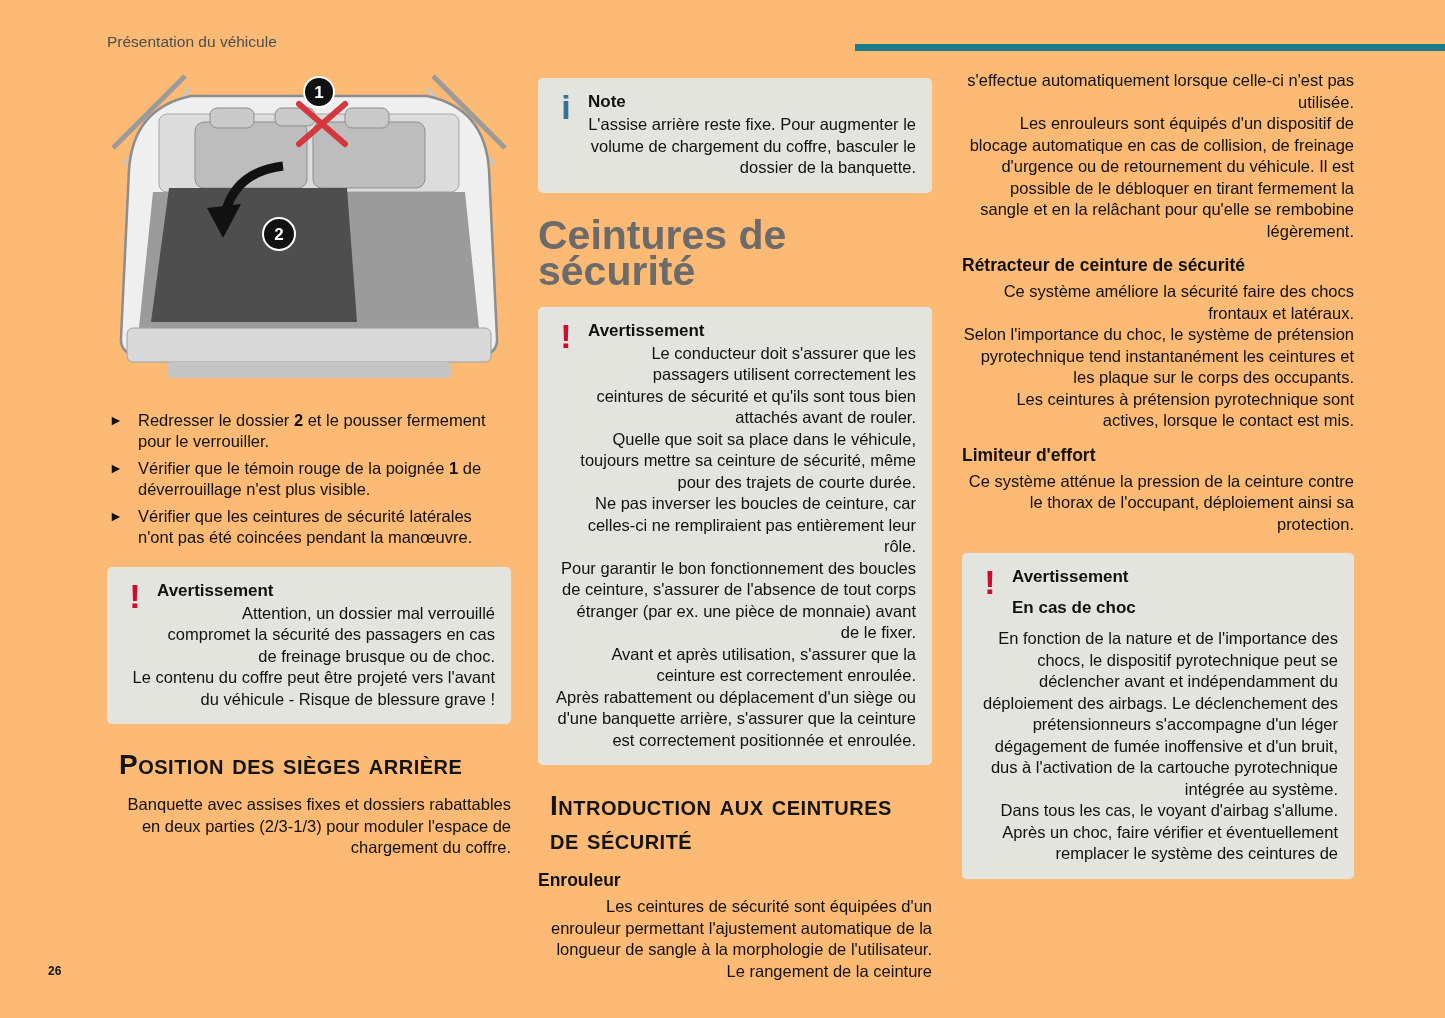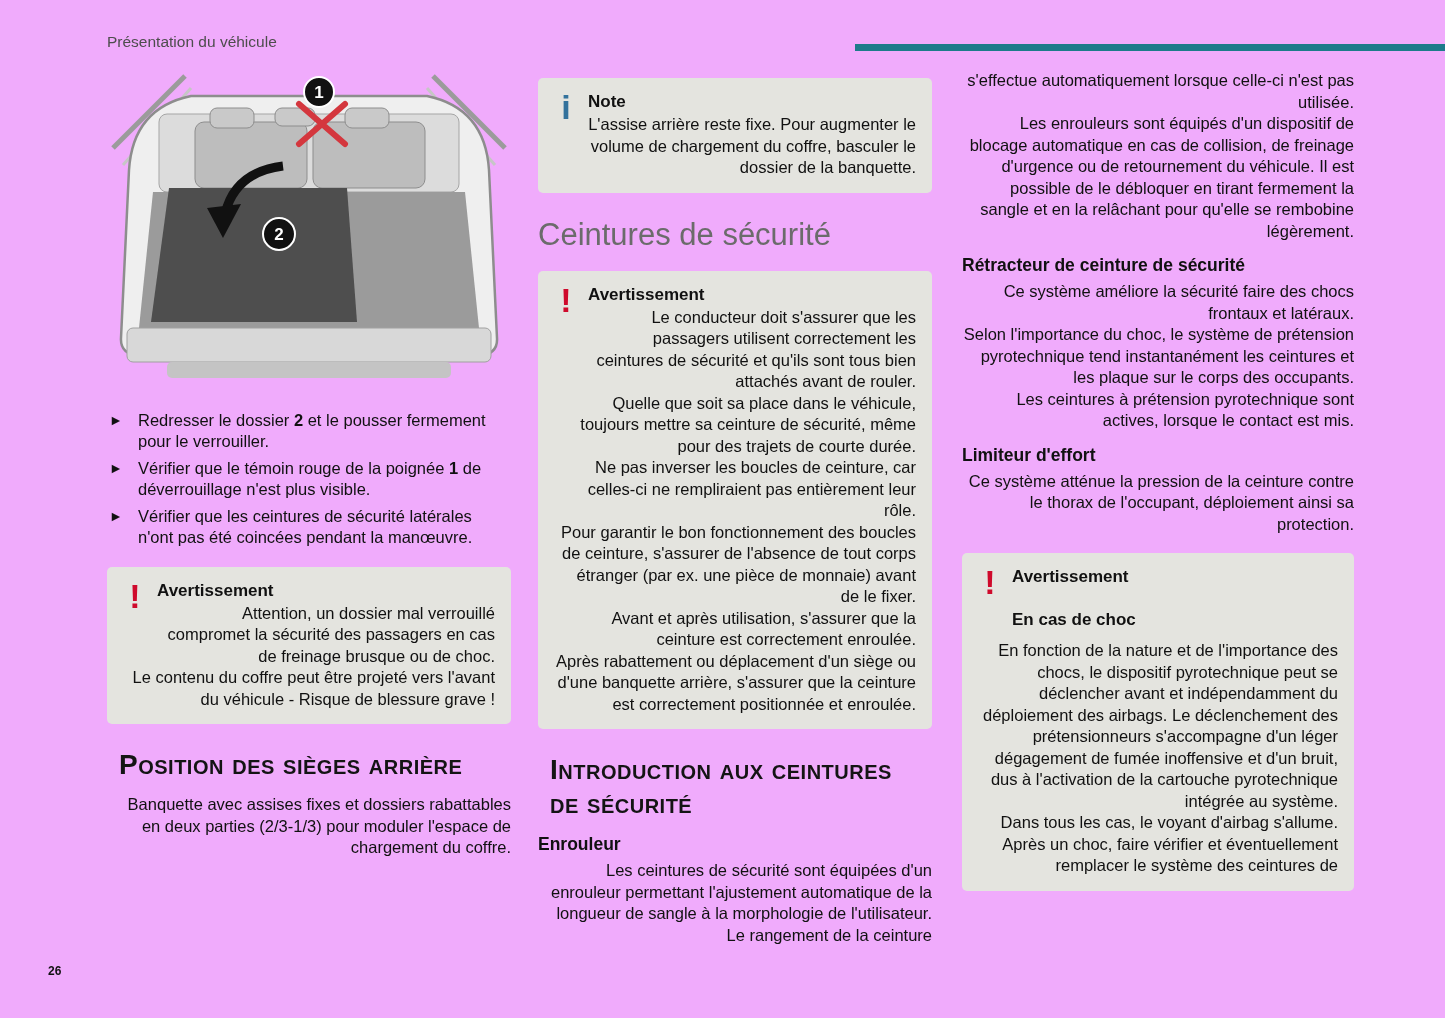--- a/index.html
+++ b/index.html
@@ -1,39 +1,39 @@
 <!DOCTYPE html>
 <html><head>
 <meta charset="utf-8">
 <style>
   html,body{margin:0;padding:0;background:#ffffff;}
   .page{
-    position:relative;width:1445px;height:1018px;background:#f0abfc;overflow:hidden;
+    position:relative;width:1445px;height:1018px;background:#fdba74;overflow:hidden;
     font-family:"Liberation Sans",sans-serif;color:#111;
   }
   .header-label{position:absolute;left:107px;top:33px;font-size:15.5px;color:#4d4d4d;}
   .accent-bar{position:absolute;left:855px;right:0;top:44px;height:7px;background:#1c7b8a;}
   .col{position:absolute;top:70px;font-size:16.5px;line-height:21.5px;}
   .col-left{left:107px;width:404px;}
   .col-mid{left:538px;width:394px;}
   .col-right{left:962px;width:392px;}
   p{margin:0;text-align:right;}
   .figure{width:404px;height:322px;}
   .bullet-list{margin-top:12px;}
   .bullet{position:relative;padding-left:31px;margin-bottom:5px;}
   .bullet .tri{position:absolute;left:2px;top:0;font-size:14px;color:#111;}
   .box{background:#e4e4df;border-radius:5px;padding:12px 16px 14px;margin-top:18px;}
   .box .icon{float:left;width:20px;margin:0 12px 12px 2px;font-weight:bold;font-size:34px;line-height:34px;text-align:center;font-family:"Liberation Sans",sans-serif;}
   .box .icon.tall{margin-bottom:28px;}
   .icon.warn{color:#cf0a2c;}
   .icon.note{color:#33729c;}
   .box-title{font-weight:bold;font-size:17px;line-height:23px;margin-bottom:1px;}
-  .box-subtitle{font-weight:bold;font-size:17px;line-height:23px;margin:20px 0 9px;}
+  .box-subtitle{font-weight:bold;font-size:17px;line-height:23px;margin:8px 0 9px;}
   .section-title{font-variant:small-caps;font-weight:bold;font-size:28px;line-height:34px;letter-spacing:.5px;margin:24px 12px 12px;color:#141414;}
-  .chapter-title{font-size:31px;line-height:36px;color:#6b6b6b;font-weight:400;margin:24px 0 16px;}
+  .chapter-title{font-size:41px;line-height:36px;color:#6b6b6b;font-weight:700;margin:24px 0 16px;}
   .subhead{font-weight:bold;font-size:17.5px;line-height:22px;margin:12px 0 5px;}
   .page-num{position:absolute;left:48px;top:964px;font-weight:bold;font-size:12px;}
 </style>
 </head>
 <body>
 
 <div class="page">
 
   <div class="header-label">Présentation du véhicule</div>
   <div class="accent-bar"></div>

